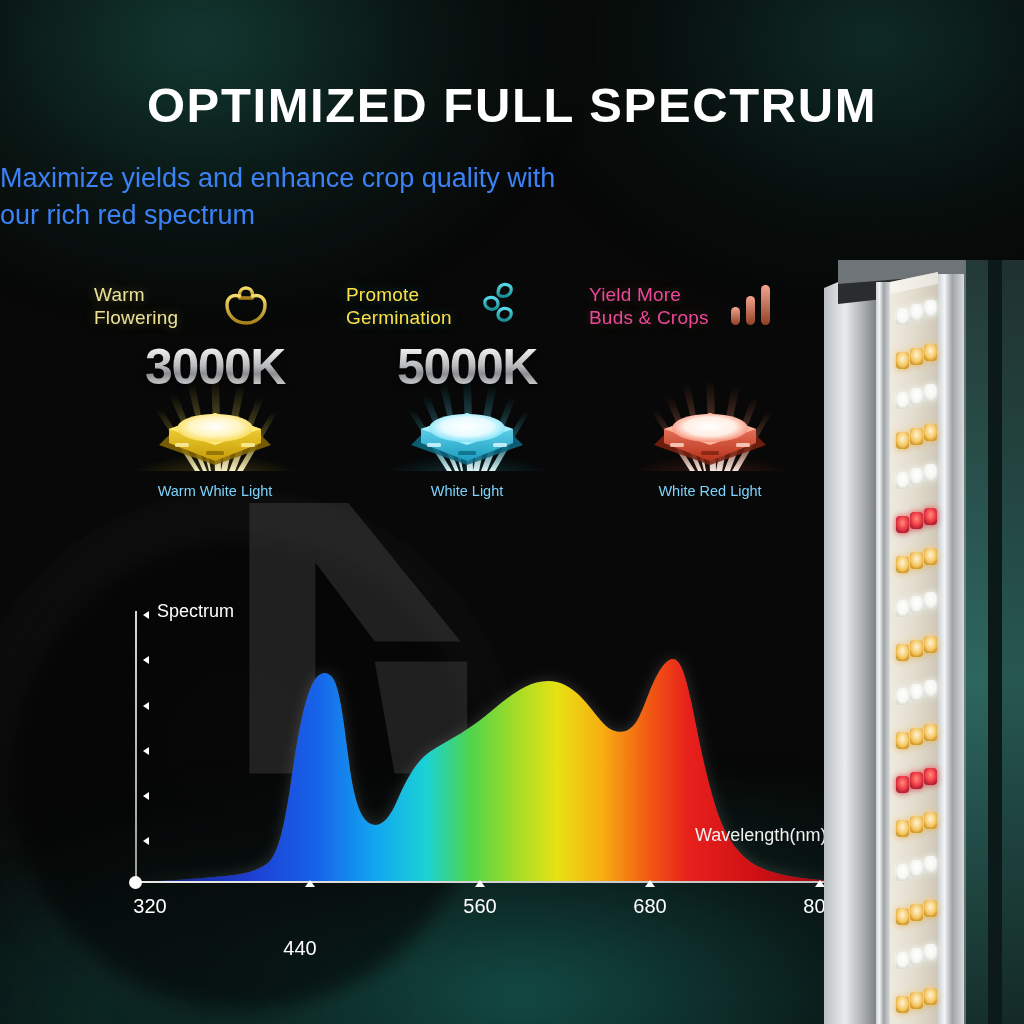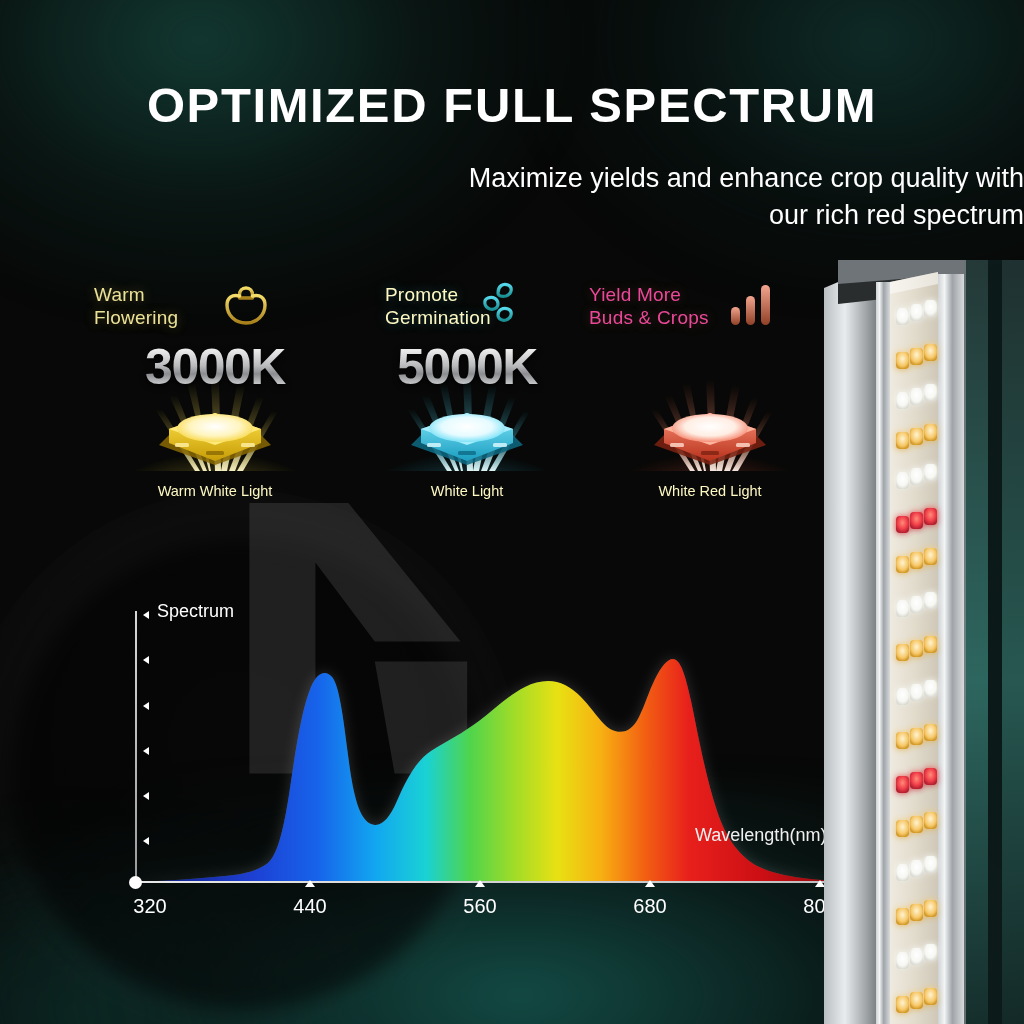--- a/index.html
+++ b/index.html
@@ -27,50 +27,50 @@
     background:radial-gradient(circle at 50% 45%, rgba(255,255,255,.035) 0%, rgba(255,255,255,.018) 55%, rgba(255,255,255,0) 72%);}
   .wm-circle2{position:absolute;left:10px;top:540px;width:470px;height:470px;border-radius:50%;
     background:rgba(0,0,0,.55);filter:blur(10px);}
   .wm-mark{position:absolute;left:190px;top:470px;width:330px;height:330px;opacity:.10;}
 
   
   .title{position:absolute;left:0;right:0;top:78px;text-align:center;color:#fff;
     font-size:48px;font-weight:bold;letter-spacing:1.6px;
     font-family:"Liberation Sans Narrow","Liberation Sans",sans-serif;
     transform:scaleX(1.02);}
-  .subtitle{position:absolute;left:0;right:0;top:160px;text-align:right;color:#ffffff;
+  .subtitle{position:absolute;left:0;right:0;top:160px;text-align:left;color:#3b82f6;
     font-size:27px;line-height:37px;font-weight:400;}
 
   
   .cards{position:absolute;left:70px;top:283px;width:790px;height:230px;}
   .card{position:absolute;top:0;width:270px;height:230px;}
   .card.c1{left:10px;} .card.c2{left:262px;} .card.c3{left:505px;}
 
   .card-head{position:absolute;left:14px;top:0;width:180px;font-size:19px;line-height:23px;
     letter-spacing:.2px;}
   .c1 .card-head{color:#ece297;text-shadow:0 0 12px rgba(230,200,90,.35);}
-  .c2 .card-head{color:#fef9c3;text-shadow:0 0 12px rgba(90,200,220,.35);margin-left:39px;}
+  .c2 .card-head{color:#fde047;text-shadow:0 0 12px rgba(90,200,220,.35);}
   .c3 .card-head{color:#ec4899;text-shadow:0 0 12px rgba(230,130,110,.30);}
 
   .card-icon{position:absolute;top:-4px;width:56px;height:50px;}
   .c1 .card-icon{left:138px;} .c2 .card-icon{left:138px;} .c3 .card-icon{left:148px;}
 
   .big-num{position:absolute;left:0;width:270px;top:55px;text-align:center;
     font-family:"Liberation Sans Narrow","Liberation Sans",sans-serif;
     font-size:50px;font-weight:bold;letter-spacing:-1.5px;
     background:linear-gradient(180deg,#ffffff 0%,#e9e9ea 22%,#b9babc 48%,#8b8c8f 62%,#cfd0d2 82%,#f2f2f3 100%);
     -webkit-background-clip:text;background-clip:text;color:transparent;
     filter:drop-shadow(0 2px 3px rgba(0,0,0,.9));}
   .c3 .big-num{font-size:45px;}
 
   .led-wrap{position:absolute;left:0;top:100px;width:270px;height:96px;}
   .beam{position:absolute;left:50%;top:-4px;transform:translateX(-50%);width:180px;height:92px;}
   .chip{position:absolute;left:50%;bottom:4px;transform:translateX(-50%);width:128px;height:76px;}
 
-  .cap{position:absolute;left:0;top:200px;width:270px;text-align:center;color:#fef9c3;font-size:14.5px;}
+  .cap{position:absolute;left:0;top:200px;width:270px;text-align:center;color:#7dd3fc;font-size:14.5px;}
 
   
   .chart{position:absolute;left:95px;top:595px;width:770px;height:330px;}
   .y-lab{position:absolute;right:0;text-align:right;color:#fff;font-size:19px;width:44px;}
   .y-tick{position:absolute;width:0;height:0;border-top:4px solid transparent;border-bottom:4px solid transparent;border-right:6px solid #ffffff;}
   .x-lab{position:absolute;top:300px;color:#fff;font-size:20px;text-align:center;width:80px;}
   .x-tick{position:absolute;top:285px;width:0;height:0;border-left:5px solid transparent;border-right:5px solid transparent;border-bottom:7px solid #ffffff;}
   .axis-v{position:absolute;left:40px;top:16px;width:2px;height:272px;background:linear-gradient(180deg,#d8d8d8,#9a9a9a);}
   .axis-h{position:absolute;left:40px;top:286px;width:726px;height:2px;background:linear-gradient(90deg,#e8e8e8,#bdbdbd);}
   .origin-dot{position:absolute;left:34px;top:281px;width:13px;height:13px;border-radius:50%;background:#fff;}
@@ -378,21 +378,21 @@
     <div class="y-lab" style="top:276px;">0</div>
 
     <div class="y-tick" style="left:48px;top:16px;"></div>
     <div class="y-tick" style="left:48px;top:61px;"></div>
     <div class="y-tick" style="left:48px;top:107px;"></div>
     <div class="y-tick" style="left:48px;top:152px;"></div>
     <div class="y-tick" style="left:48px;top:197px;"></div>
     <div class="y-tick" style="left:48px;top:242px;"></div>
 
     <div class="x-lab" style="left:15px;">320</div>
-    <div class="x-lab" style="left:175px;">440</div>
+    <div class="x-lab" style="left:165px;margin-top:42px;">440</div>
     <div class="x-lab" style="left:345px;">560</div>
     <div class="x-lab" style="left:515px;">680</div>
     <div class="x-lab" style="left:685px;">800</div>
 
     <div class="x-tick" style="left:210px;"></div>
     <div class="x-tick" style="left:380px;"></div>
     <div class="x-tick" style="left:550px;"></div>
     <div class="x-tick" style="left:720px;"></div>
   </div>
 

